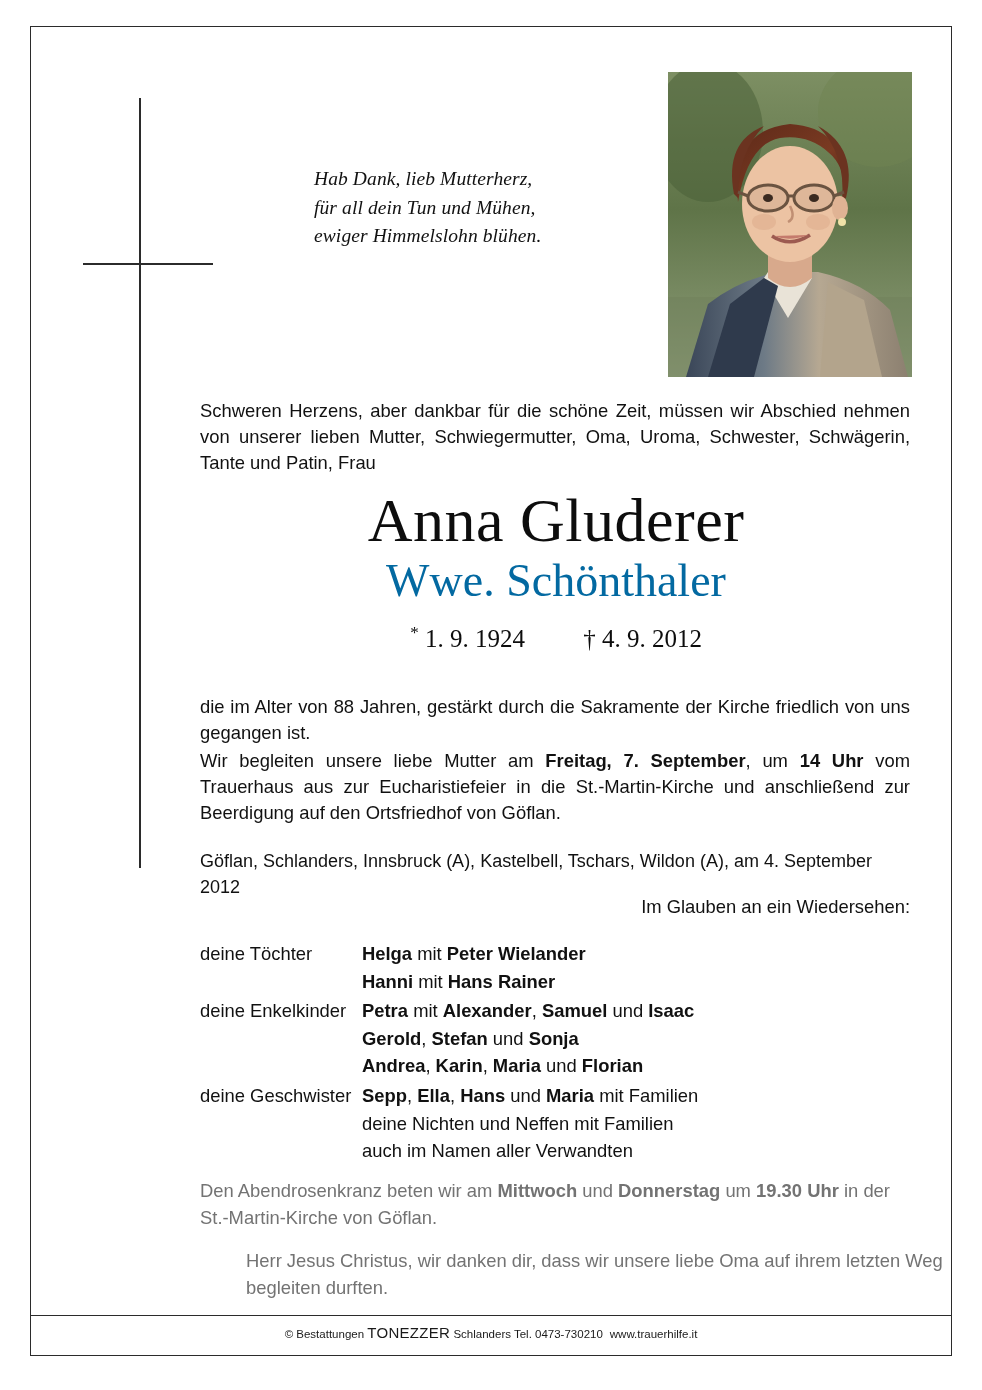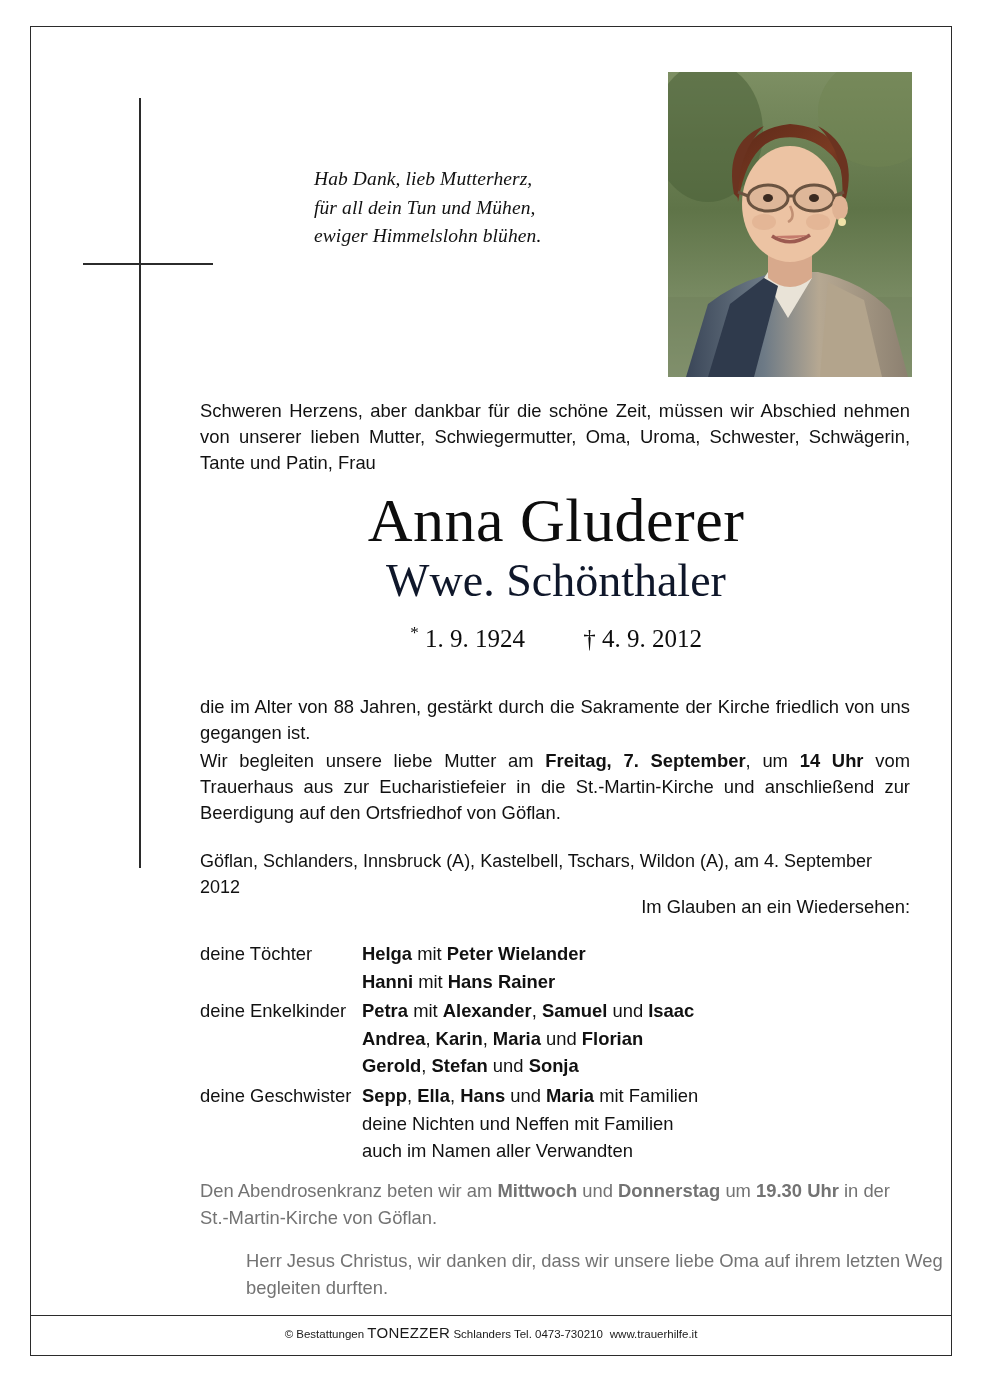--- a/index.html
+++ b/index.html
@@ -99,21 +99,21 @@
     font-family: "Liberation Serif", serif;
     font-size: 62px;
     line-height: 1.04;
     letter-spacing: 0.5px;
     color: #0d0d0d;
   }
   .name-sub {
     font-family: "Liberation Serif", serif;
     font-size: 46px;
     line-height: 1.18;
-    color: #0f172a;
+    color: #0369a1;
     margin-top: 2px;
   }
   .dates {
     margin-top: 14px;
     font-family: "Liberation Serif", serif;
     font-size: 25px;
     color: #0d0d0d;
   }
   .dates .d1 { margin-right: 52px; }
   .dates sup { font-size: 17px; vertical-align: super; }
@@ -299,22 +299,22 @@
         <div class="fam-label">deine Töchter</div>
         <div class="fam-lines">
           <div class="fam-line"><b>Helga</b><span> mit </span><b>Peter Wielander</b></div>
           <div class="fam-line"><b>Hanni</b><span> mit </span><b>Hans Rainer</b></div>
         </div>
       </div>
       <div class="fam-row">
         <div class="fam-label">deine Enkelkinder</div>
         <div class="fam-lines">
           <div class="fam-line"><b>Petra</b><span> mit </span><b>Alexander</b><span>, </span><b>Samuel</b><span> und </span><b>Isaac</b></div>
+          <div class="fam-line"><b>Gerold</b><span>, </span><b>Stefan</b><span> und </span><b>Sonja</b></div>
           <div class="fam-line"><b>Andrea</b><span>, </span><b>Karin</b><span>, </span><b>Maria</b><span> und </span><b>Florian</b></div>
-          <div class="fam-line"><b>Gerold</b><span>, </span><b>Stefan</b><span> und </span><b>Sonja</b></div>
         </div>
       </div>
       <div class="fam-row">
         <div class="fam-label">deine Geschwister</div>
         <div class="fam-lines">
           <div class="fam-line"><b>Sepp</b><span>, </span><b>Ella</b><span>, </span><b>Hans</b><span> und </span><b>Maria</b><span> mit Familien</span></div>
           <div class="fam-line"><span>deine Nichten und Neffen mit Familien</span></div>
           <div class="fam-line"><span>auch im Namen aller Verwandten</span></div>
         </div>
       </div>

